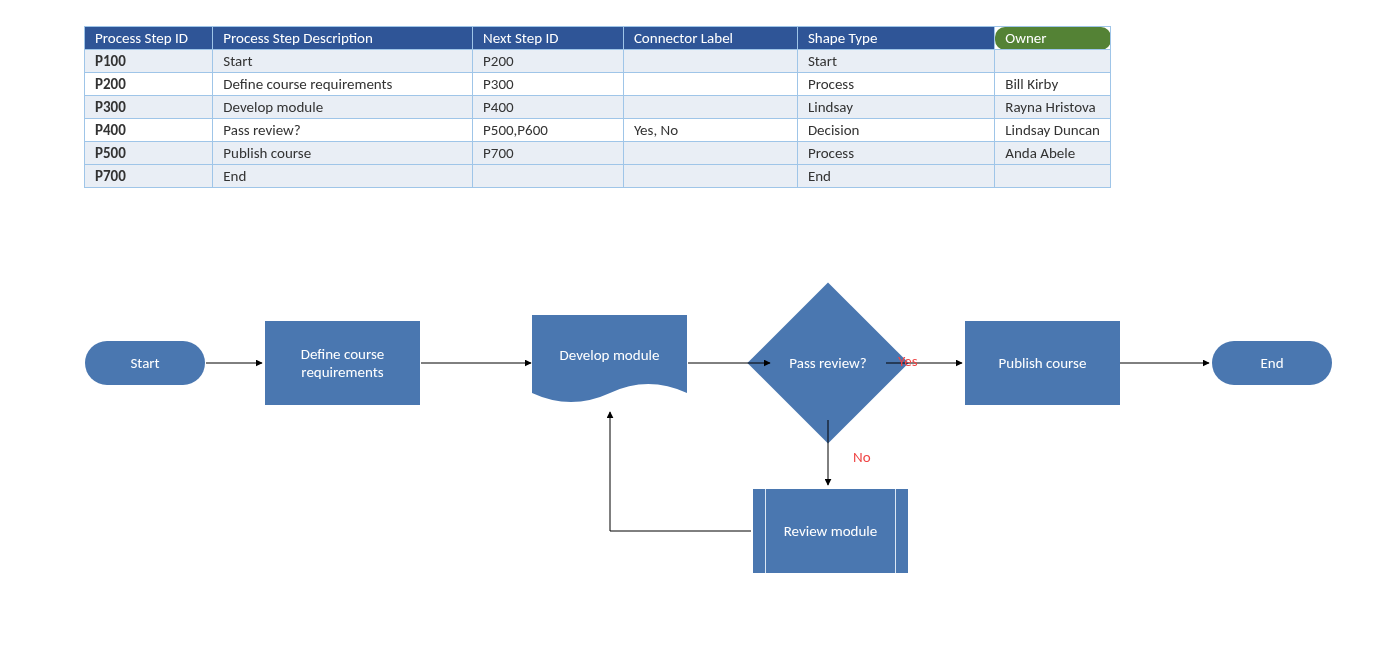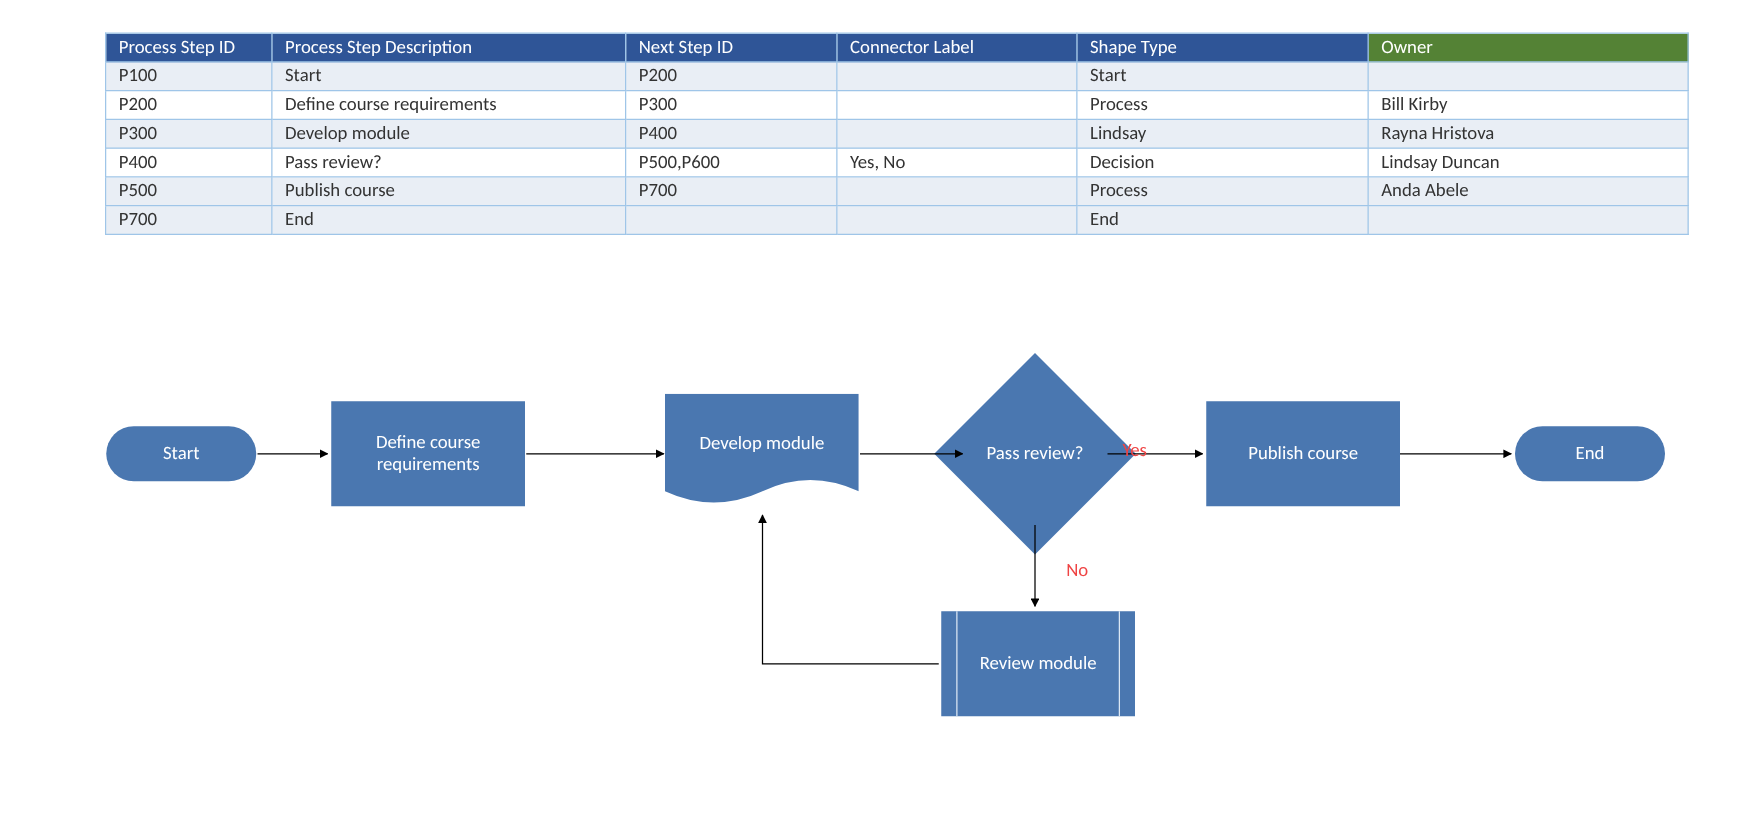--- a/index.html
+++ b/index.html
@@ -22,42 +22,42 @@
     color:var(--text);
     overflow:hidden;
     position:relative;
   }
 
   
   .tbl{
     position:absolute;
     top:26px;
     left:84px;
-    width:1267px;
+    width:1027px;
     border-collapse:collapse;
     font-size:15px;
   }
   .tbl th, .tbl td{
     border:1px solid var(--border);
     padding:2px 10px;
     text-align:left;
     white-space:nowrap;
   }
   .tbl th{
     color:#fff;
     font-weight:400;
     background:var(--blue-dark);
   }
-  .tbl th.green{background:var(--green);}
+  .tbl th.green{background:var(--green);border-radius:10px;}
   .tbl tbody tr.odd td{background:var(--cell);}
   .tbl tbody tr.even td{background:#ffffff;}
   .tbl td{color:#333;}
 
   
-  .c0{width:133px;}
+  .c0{width:133px;font-weight:bold;}
   .c1{width:283px;}
   .c2{width:169px;}
   .c3{width:192px;}
   .c4{width:233px;}
   .c5{}
 
   
   .flow{
     position:absolute;
     top:0;left:0;

